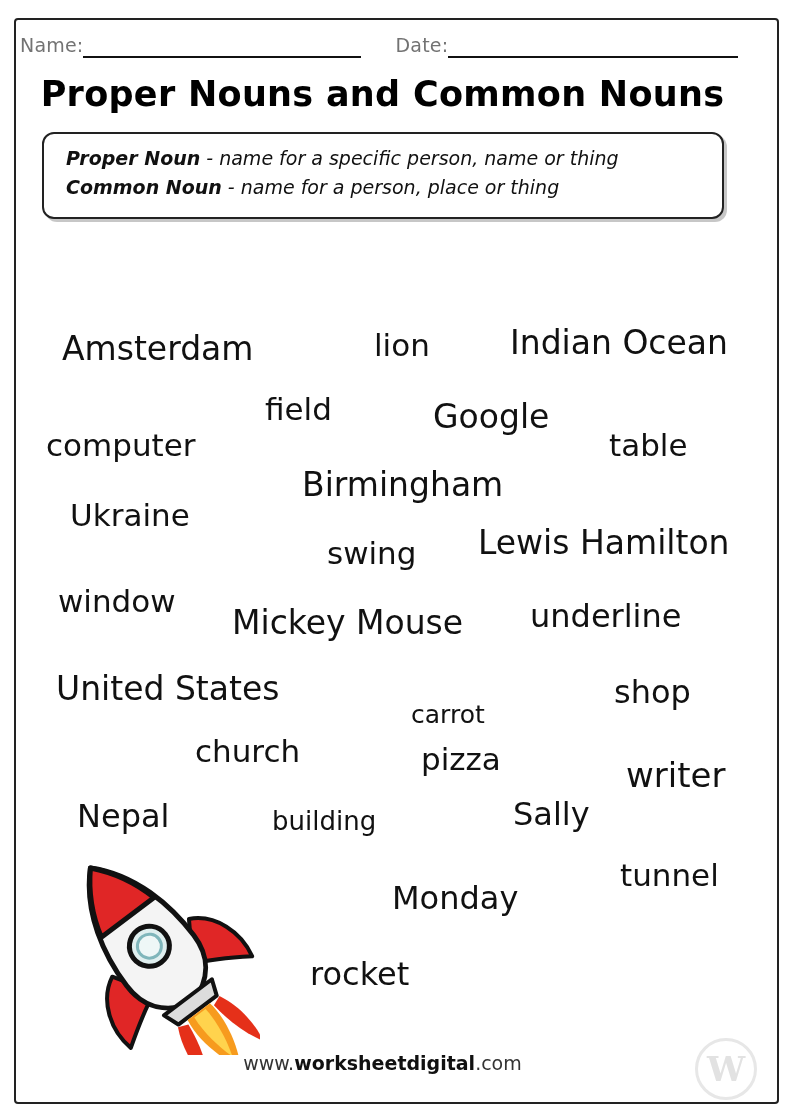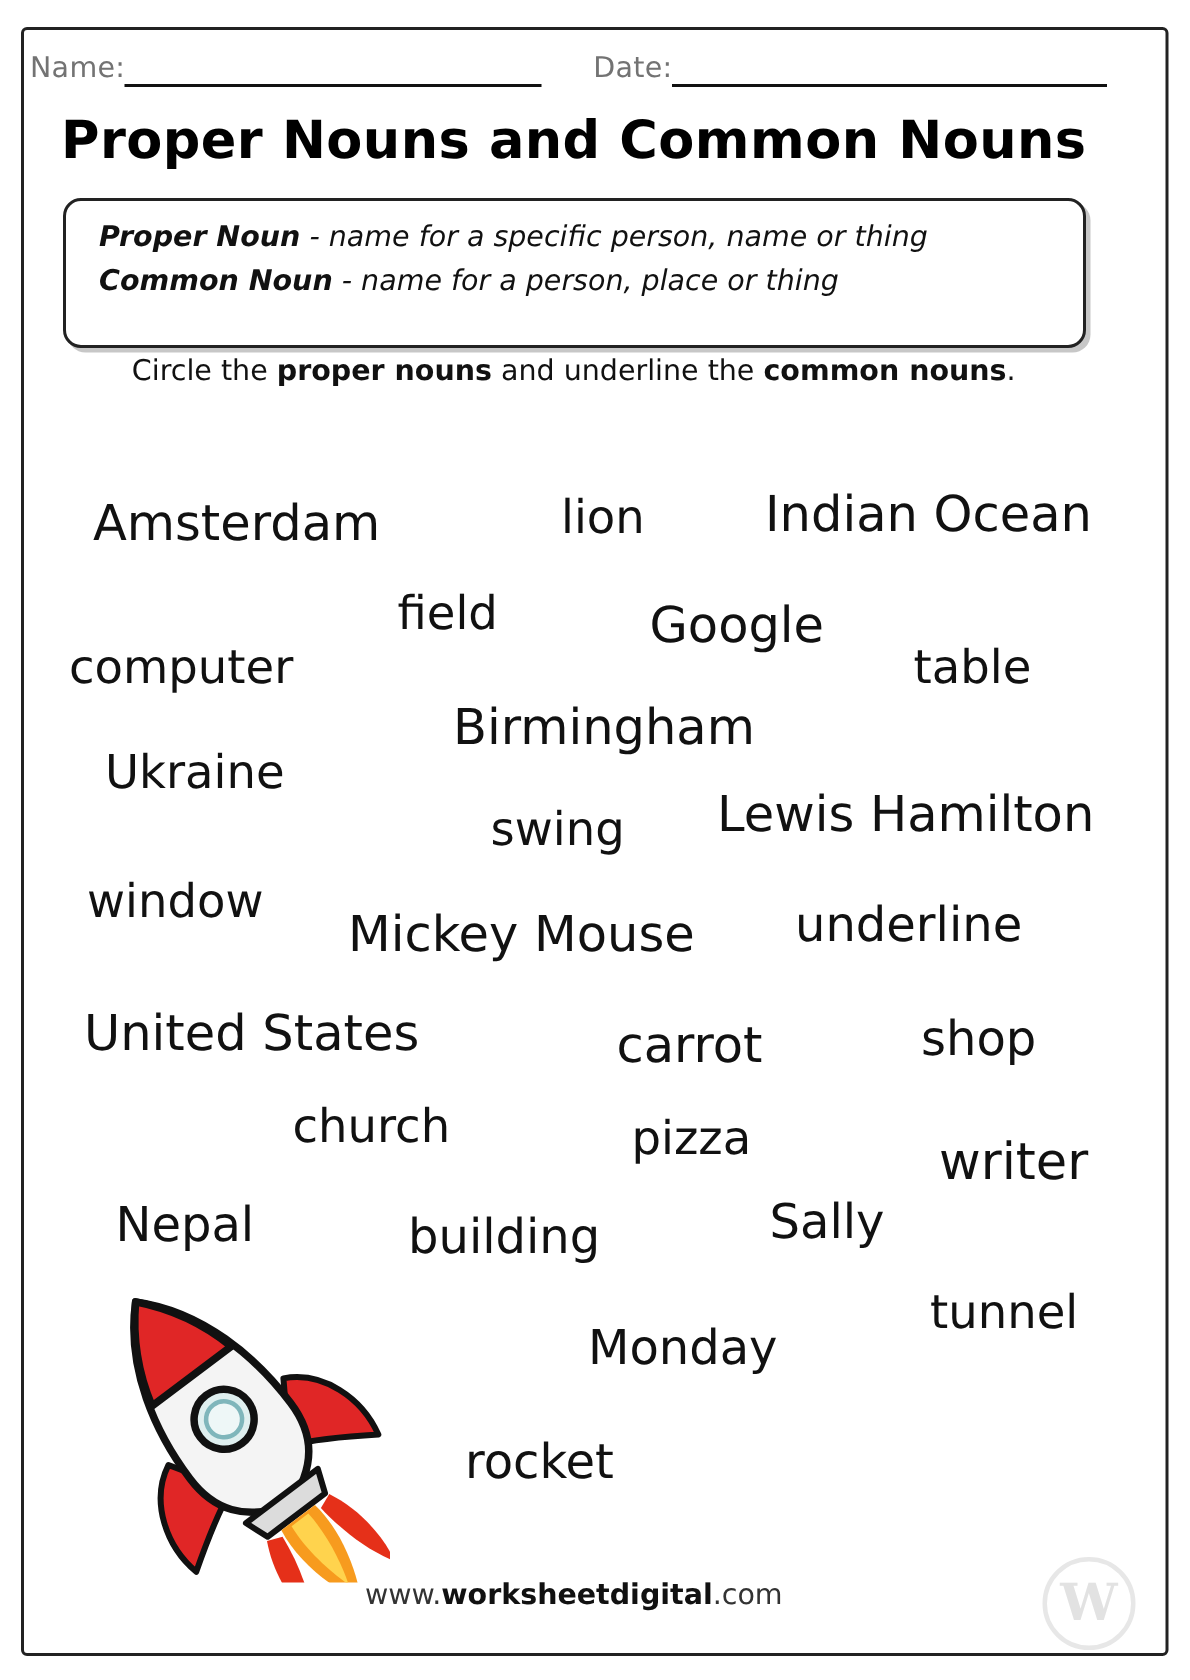--- a/index.html
+++ b/index.html
@@ -72,21 +72,21 @@
     font-family: "DejaVu Sans", sans-serif;
     letter-spacing: 0.3px;
   }
 
   
   .defbox {
     position: absolute;
     left: 42px;
     top: 132px;
     width: 682px;
-    height: 100px;
+    height: 87px;
     border: 2px solid #222;
     border-radius: 12px;
     background: #fff;
     box-shadow: 3px 3px 0 rgba(0,0,0,0.22);
     padding: 10px 22px 12px 22px;
   }
   .defline {
     font-size: 19px;
     font-style: italic;
     color: #111;
@@ -179,47 +179,44 @@
 
   <div class="defbox">
     <div class="defline">
       <b>Proper Noun</b><span> - name for a specific person, name or thing</span>
     </div>
     <div class="defline">
       <b>Common Noun</b><span> - name for a person, place or thing</span>
     </div>
   </div>
 
-  <div class="instruction">
-    <span>Circle the </span><b>proper nouns</b><span> and underline the </span><b>common nouns</b><span>.</span>
-  </div>
 
   <div class="wordcloud" id="wordcloud">
       <span class="word" style="left: 48px; top: 42px; font-size: 33px;">Amsterdam</span>
       <span class="word" style="left: 360px; top: 40px; font-size: 31px;">lion</span>
       <span class="word" style="left: 496px; top: 36px; font-size: 33px;">Indian Ocean</span>
       <span class="word" style="left: 251px; top: 104px; font-size: 31px;">field</span>
       <span class="word" style="left: 419px; top: 110px; font-size: 33px;">Google</span>
       <span class="word" style="left: 32px; top: 140px; font-size: 31px;">computer</span>
       <span class="word" style="left: 595px; top: 140px; font-size: 31px;">table</span>
       <span class="word" style="left: 288px; top: 178px; font-size: 33px;">Birmingham</span>
       <span class="word" style="left: 56px; top: 210px; font-size: 31px;">Ukraine</span>
       <span class="word" style="left: 313px; top: 248px; font-size: 31px;">swing</span>
       <span class="word" style="left: 464px; top: 236px; font-size: 33px;">Lewis Hamilton</span>
       <span class="word" style="left: 44px; top: 296px; font-size: 31px;">window</span>
       <span class="word" style="left: 218px; top: 316px; font-size: 33px;">Mickey Mouse</span>
       <span class="word" style="left: 516px; top: 310px; font-size: 32px;">underline</span>
       <span class="word" style="left: 42px; top: 382px; font-size: 33px;">United States</span>
-      <span class="word" style="left: 397px; top: 390px; font-size: 33px;">carrot</span>
+      <span class="word" style="left: 397px; top: 412px; font-size: 25px;">carrot</span>
       <span class="word" style="left: 600px; top: 386px; font-size: 32px;">shop</span>
       <span class="word" style="left: 181px; top: 446px; font-size: 31px;">church</span>
       <span class="word" style="left: 407px; top: 454px; font-size: 31px;">pizza</span>
       <span class="word" style="left: 612px; top: 468px; font-size: 34px;">writer</span>
       <span class="word" style="left: 63px; top: 510px; font-size: 32px;">Nepal</span>
-      <span class="word" style="left: 258px; top: 518px; font-size: 32px;">building</span>
+      <span class="word" style="left: 258px; top: 518px; font-size: 26px;">building</span>
       <span class="word" style="left: 499px; top: 508px; font-size: 32px;">Sally</span>
       <span class="word" style="left: 606px; top: 570px; font-size: 31px;">tunnel</span>
       <span class="word" style="left: 378px; top: 592px; font-size: 32px;">Monday</span>
       <span class="word" style="left: 296px; top: 668px; font-size: 32px;">rocket</span>
     </div>
 
   <div class="rocket">
     <svg viewBox="0 0 220 215" width="220" height="215" xmlns="http://www.w3.org/2000/svg">
       <g transform="rotate(-37 110 107)">
 

